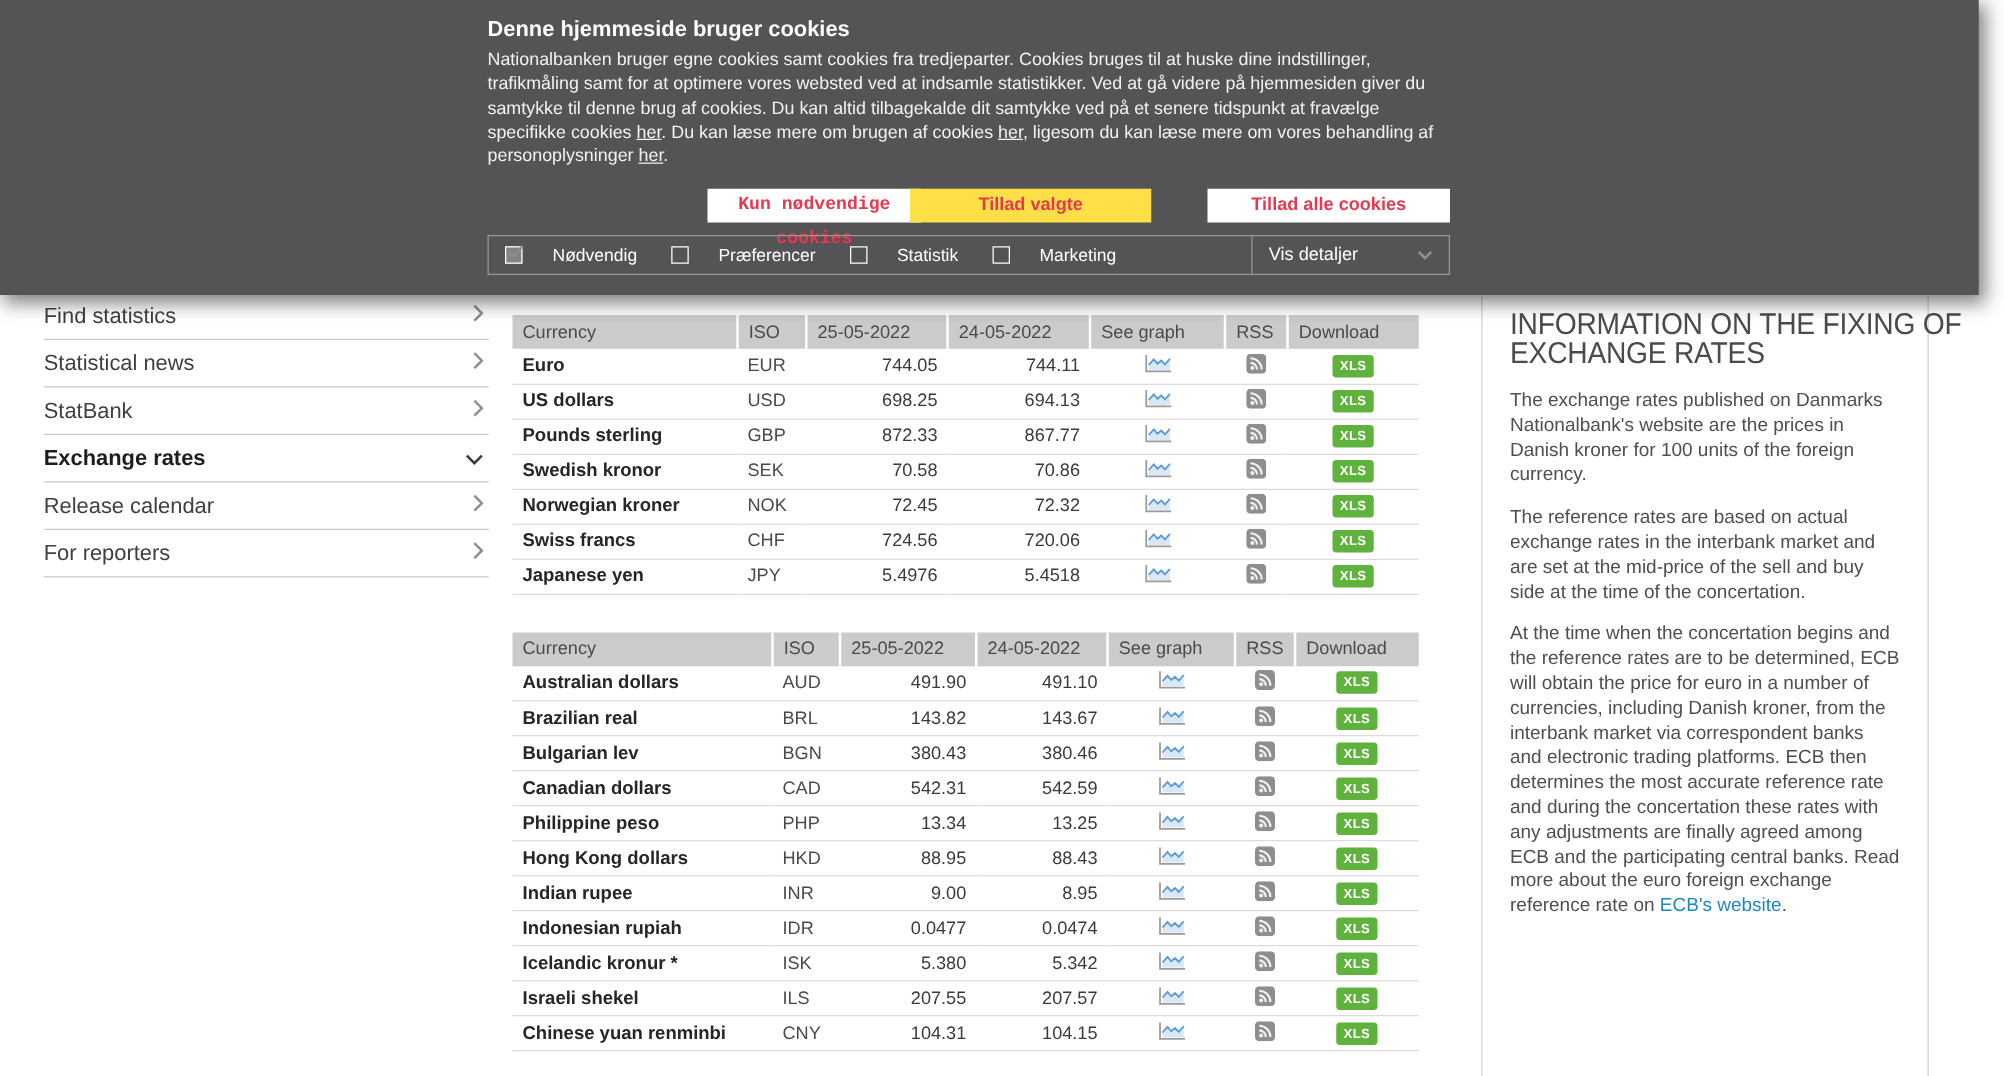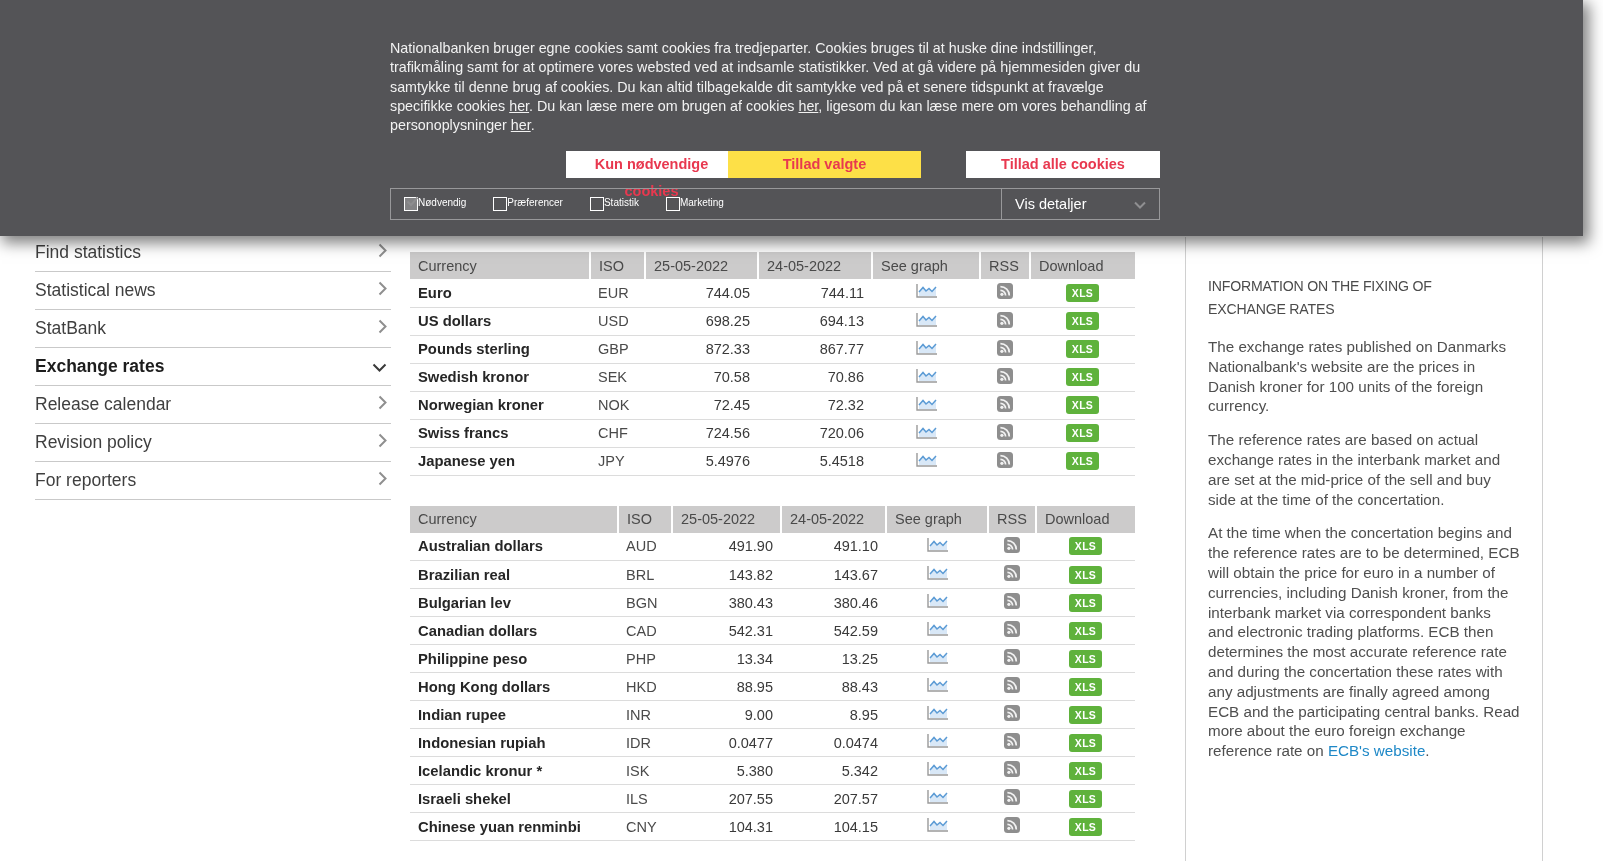--- a/index.html
+++ b/index.html
@@ -11,28 +11,28 @@
     background:#545457; z-index:20; box-shadow:4px 5px 14px 2px rgba(0,0,0,.5); }
   .cb-title { position:absolute; left:390px; top:13px; color:#ffffff;
     font-size:17.5px; font-weight:bold; }
   .cb-body { position:absolute; left:390px; top:39px; width:778px;
     color:#f2f2f2; font-size:14.3px; line-height:19.3px; }
   .cb-link { color:#f2f2f2; text-decoration:underline; cursor:pointer; }
   .cb-buttons { position:absolute; left:0; top:0; width:100%; height:0; }
   .cb-btn { position:absolute; top:151px; height:27px; border:none; cursor:pointer;
     background:#ffffff; color:#e8384f; font-family:inherit; font-size:14.5px;
     font-weight:bold; text-align:center; line-height:27px; }
-  .cb-btn:nth-child(1){ left:566px; width:171px; }
+  .cb-btn:nth-child(1){ left:566px; width:171px;font-family:Liberation Mono, monospace; }
   .cb-btn:nth-child(2){ left:728px; width:193px; background:#fde047; }
   .cb-btn:nth-child(3){ left:966px; width:194px; }
   .cb-bar { position:absolute; left:390px; top:188px; width:770px; height:32px;
     border:1px solid #98989a; display:flex; align-items:stretch; }
   .cb-checks { flex:1; display:flex; align-items:center; gap:27px; padding-left:13px; }
-  .cbx-item { display:flex; align-items:flex-start; gap:0; color:#ffffff;
-    font-size:10px; cursor:pointer; }
+  .cbx-item { display:flex; align-items:center; gap:24px; color:#ffffff;
+    font-size:14px; cursor:pointer; }
   .cbx { width:14px; height:14px; border:1px solid #ffffff; position:relative;
     display:inline-block; flex:0 0 auto; }
   .cbx.checked { background:rgba(255,255,255,.28); }
   .cbx svg { position:absolute; left:1px; top:-2px; }
   .cb-details { width:158px; border-left:1px solid #98989a; display:flex;
     align-items:center; justify-content:space-between; padding:0 13px;
     color:#ffffff; font-size:14.5px; cursor:pointer; }
 
   
   .sidebar { position:absolute; left:35px; top:234px; width:356px; }
@@ -58,32 +58,33 @@
   td.c-ico { text-align:center; }
   .ico-wrap { display:inline-block; cursor:pointer; line-height:0; }
   .xls { display:inline-block; background:#5fb23c; color:#ffffff;
     font-size:10.5px; font-weight:bold; padding:3px 6px; border-radius:3px;
     cursor:pointer; letter-spacing:.3px;text-align:center; }
 
   
   .info { position:absolute; left:1185px; top:237px; width:358px; height:624px;
     border-left:1px solid #d0d0d0; border-right:1px solid #d0d0d0;
     background:#ffffff; padding:11px 22px 0 22px; }
-  .info h2 { color:#4b4b4b; font-weight:normal; font-size:15px;
-    line-height:23px; letter-spacing:-.2px;margin-top:26px; }
+  .info h2 { color:#4b4b4b; font-weight:normal; font-size:24px;
+    line-height:23px; letter-spacing:-.2px; }
   .info h2 span { display:inline-block; transform:scaleX(.94);
     transform-origin:left center; white-space:nowrap; }
   .info p { margin-top:14px; color:#4f4f4f; font-size:15.2px; line-height:19.8px; }
   .info p:first-of-type { margin-top:17px; }
   .info-link { color:#1e88c7; text-decoration:none; cursor:pointer; }
 </style>
 </head>
 <body>
 
 <div class="banner">
+  <div class="cb-title">Denne hjemmeside bruger cookies</div>
   <div class="cb-body"><span>Nationalbanken bruger egne cookies samt cookies fra tredjeparter. Cookies bruges til at huske dine indstillinger, trafikmåling samt for at optimere vores websted ved at indsamle statistikker.  Ved at gå videre på hjemmesiden giver du samtykke til denne brug af cookies.  Du kan altid tilbagekalde dit samtykke ved på et senere tidspunkt at fravælge specifikke cookies </span><a class="cb-link" href="#">her</a><span>. Du kan læse mere om brugen af cookies </span><a class="cb-link" href="#">her</a><span>, ligesom du kan læse mere om vores behandling af personoplysninger </span><a class="cb-link" href="#">her</a><span>.</span></div>
   <div class="cb-buttons">
       <button class="cb-btn">Kun nødvendige cookies</button>
       <button class="cb-btn">Tillad valgte</button>
       <button class="cb-btn">Tillad alle cookies</button>
     </div>
   <div class="cb-bar">
     <div class="cb-checks">
         <label class="cbx-item">
           <span class="cbx checked">
@@ -142,26 +143,20 @@
           <path d="M1.5 1.5 L7.5 7.5 L13.5 1.5" stroke="#3a3a3a" stroke-width="2" fill="none"></path>
         </svg></span>
     </div>
     <div class="side-item">
       <span>Release calendar</span>
       <span><svg width="9" height="15" viewBox="0 0 9 15">
           <path d="M1.5 1.5 L7.5 7.5 L1.5 13.5" stroke="#8f8f8f" stroke-width="2" fill="none"></path>
         </svg></span>
     </div>
     <div class="side-item">
-      <span>Revision policy</span>
-      <span><svg width="9" height="15" viewBox="0 0 9 15">
-          <path d="M1.5 1.5 L7.5 7.5 L1.5 13.5" stroke="#8f8f8f" stroke-width="2" fill="none"></path>
-        </svg></span>
-    </div>
-    <div class="side-item">
       <span>For reporters</span>
       <span><svg width="9" height="15" viewBox="0 0 9 15">
           <path d="M1.5 1.5 L7.5 7.5 L1.5 13.5" stroke="#8f8f8f" stroke-width="2" fill="none"></path>
         </svg></span>
     </div>
   </div>
 
 <div class="main">
   <div id="table-slot-0">
       <table class="rates">

